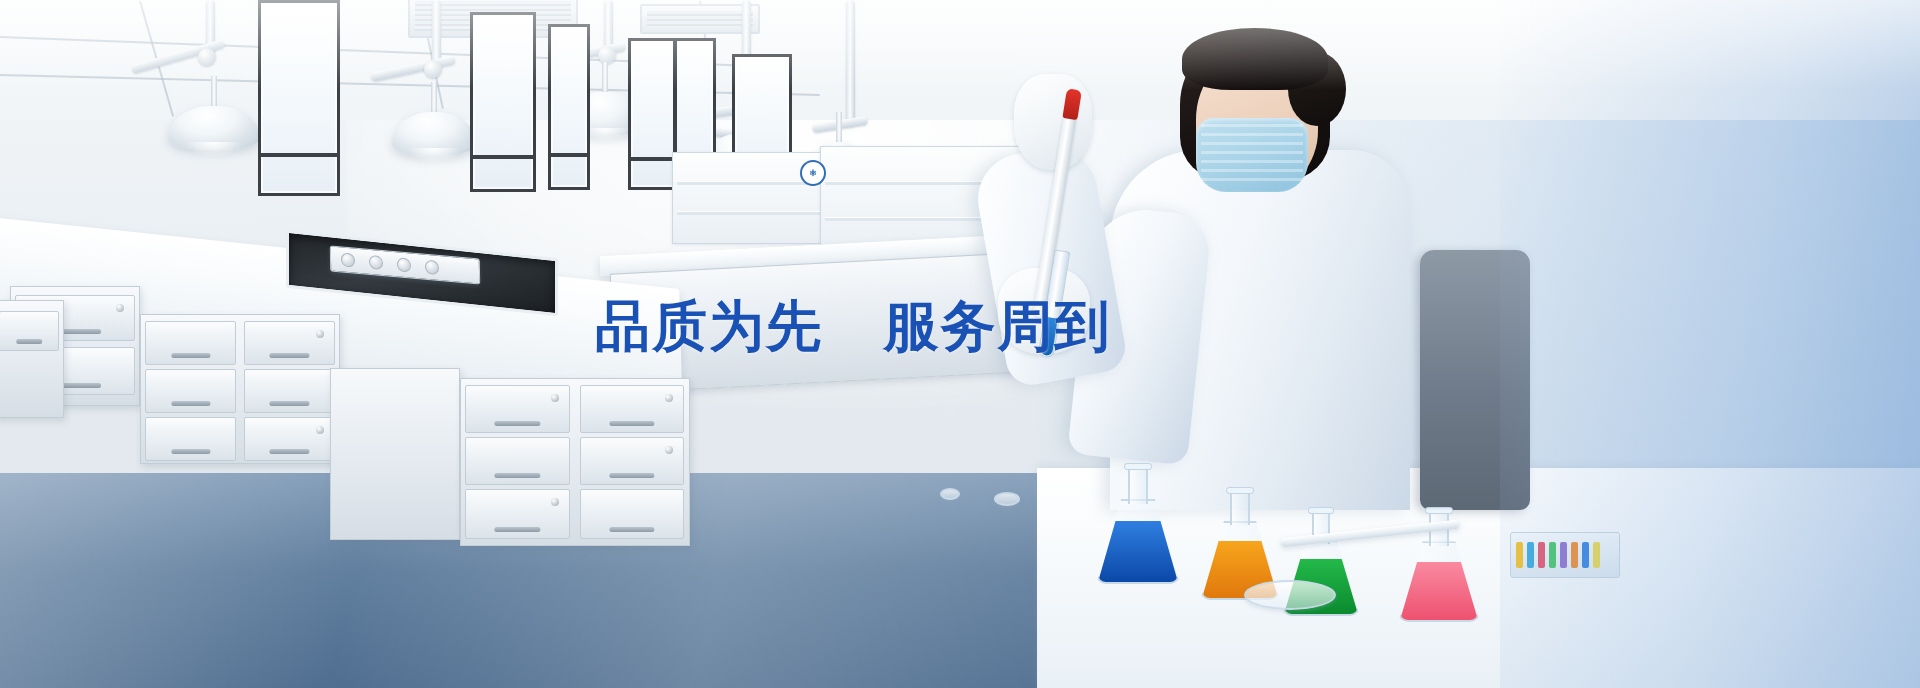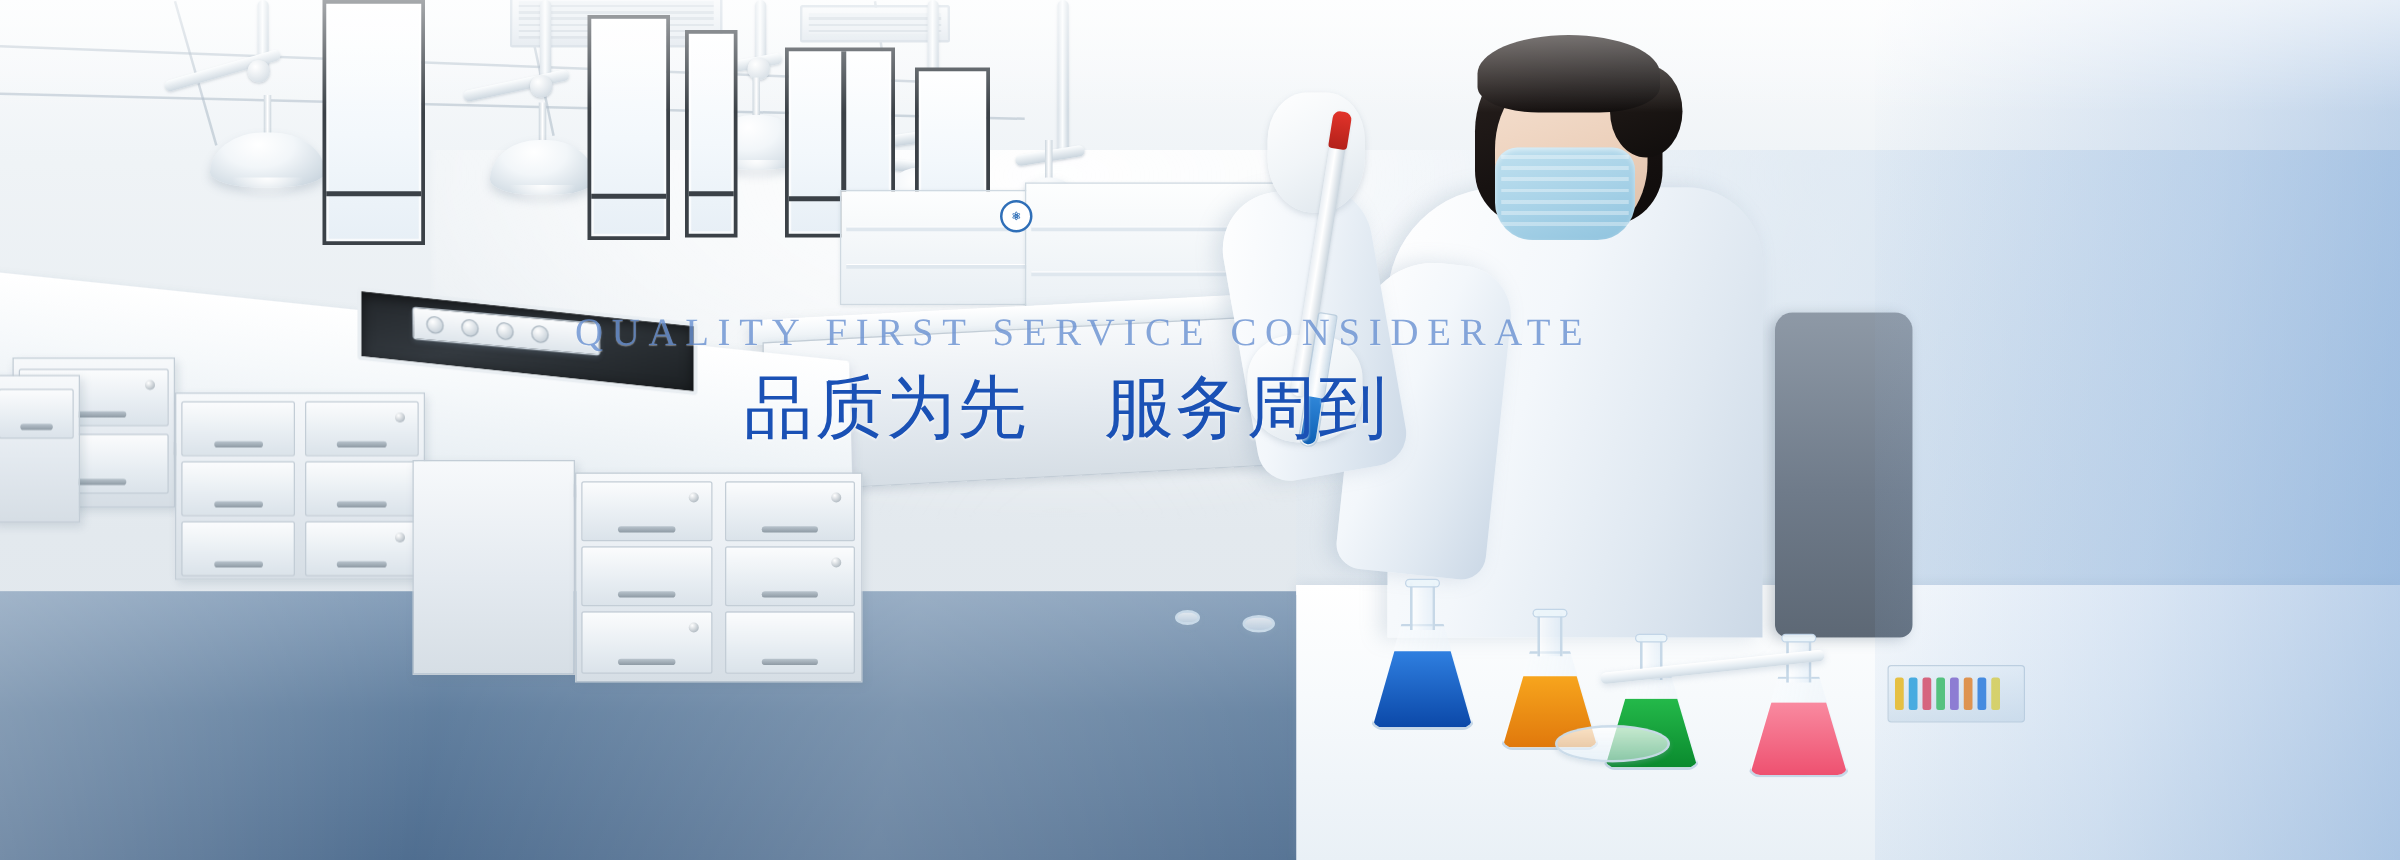--- a/index.html
+++ b/index.html
@@ -290,21 +290,21 @@
     color:#6c93d2;
     opacity:.82;
     white-space:nowrap;
     text-shadow:0 1px 1px rgba(255,255,255,.5);
   }
 
   .cn-head {
     position:absolute;
     left:595px; top:290px;
     font-size:55px;
-    font-weight:normal;
+    font-weight:bold;
     color:#1a51b5;
     letter-spacing:2px;
     white-space:nowrap;
     text-shadow:0 1px 2px rgba(255,255,255,.55);
   }
   .cn-head .gap { display:inline-block; width:26px; }
 
   .green-bar {
     position:absolute;
     left:460px; top:378px;
@@ -565,21 +565,20 @@
     <div class="stirrod" style="right:460px;bottom:150px;width:180px;transform:rotate(-6deg);"></div>
     <div class="dish" style="right:900px;bottom:182px;width:26px;height:14px;"></div>
     <div class="dish" style="right:960px;bottom:188px;width:20px;height:12px;"></div>
 
     <div class="right-vignette"></div>
     <div class="top-sheen"></div>
   </div>
 
   <div class="overlay">
 
-    <div class="eng-line">QUALITY FIRST SERVICE CONSIDERATE</div>
 
     <div class="cn-head">
       <span>品质为先</span>
       <span class="gap"></span>
       <span>服务周到</span>
     </div>
 
 
   </div>
 </div>

